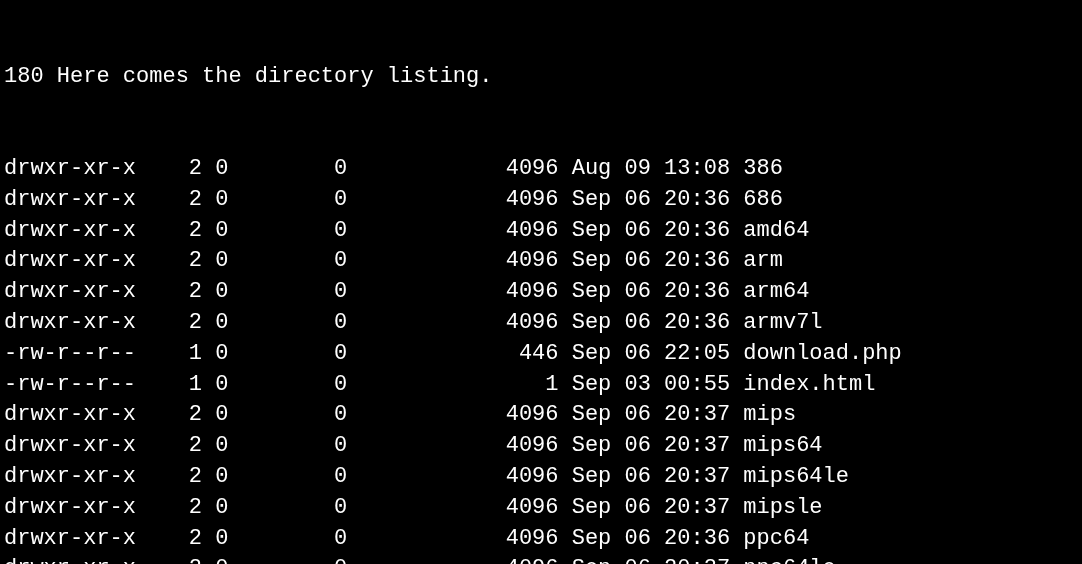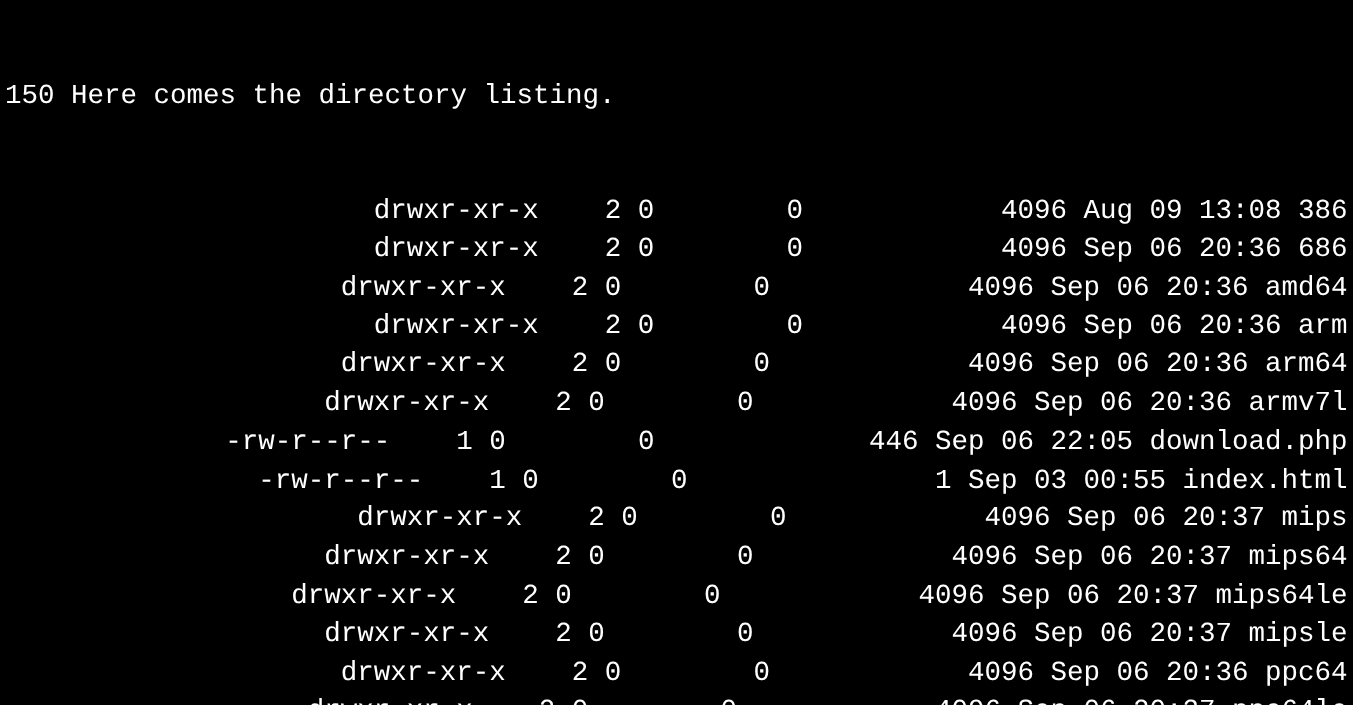--- a/index.html
+++ b/index.html
@@ -20,22 +20,21 @@
     }
     .terminal {
       white-space: pre;
       padding: 0 4px;
     }
     .header-line {
       white-space: pre;
     }
     .listing-row {
       white-space: pre;
-      text-align: right;
     }
   </style>
 </head>
 <body>
 
 <div class="terminal">
-  <div class="header-line">150 Here comes the directory listing.</div>
+  <div class="header-line">180 Here comes the directory listing.</div>
   <div id="listing-container"><div class="listing-row">drwxr-xr-x    2 0        0            4096 Aug 09 13:08 386</div><div class="listing-row">drwxr-xr-x    2 0        0            4096 Sep 06 20:36 686</div><div class="listing-row">drwxr-xr-x    2 0        0            4096 Sep 06 20:36 amd64</div><div class="listing-row">drwxr-xr-x    2 0        0            4096 Sep 06 20:36 arm</div><div class="listing-row">drwxr-xr-x    2 0        0            4096 Sep 06 20:36 arm64</div><div class="listing-row">drwxr-xr-x    2 0        0            4096 Sep 06 20:36 armv7l</div><div class="listing-row">-rw-r--r--    1 0        0             446 Sep 06 22:05 download.php</div><div class="listing-row">-rw-r--r--    1 0        0               1 Sep 03 00:55 index.html</div><div class="listing-row">drwxr-xr-x    2 0        0            4096 Sep 06 20:37 mips</div><div class="listing-row">drwxr-xr-x    2 0        0            4096 Sep 06 20:37 mips64</div><div class="listing-row">drwxr-xr-x    2 0        0            4096 Sep 06 20:37 mips64le</div><div class="listing-row">drwxr-xr-x    2 0        0            4096 Sep 06 20:37 mipsle</div><div class="listing-row">drwxr-xr-x    2 0        0            4096 Sep 06 20:36 ppc64</div><div class="listing-row">drwxr-xr-x    2 0        0            4096 Sep 06 20:37 ppc64le</div></div>
 </div>
 
 </body></html>

